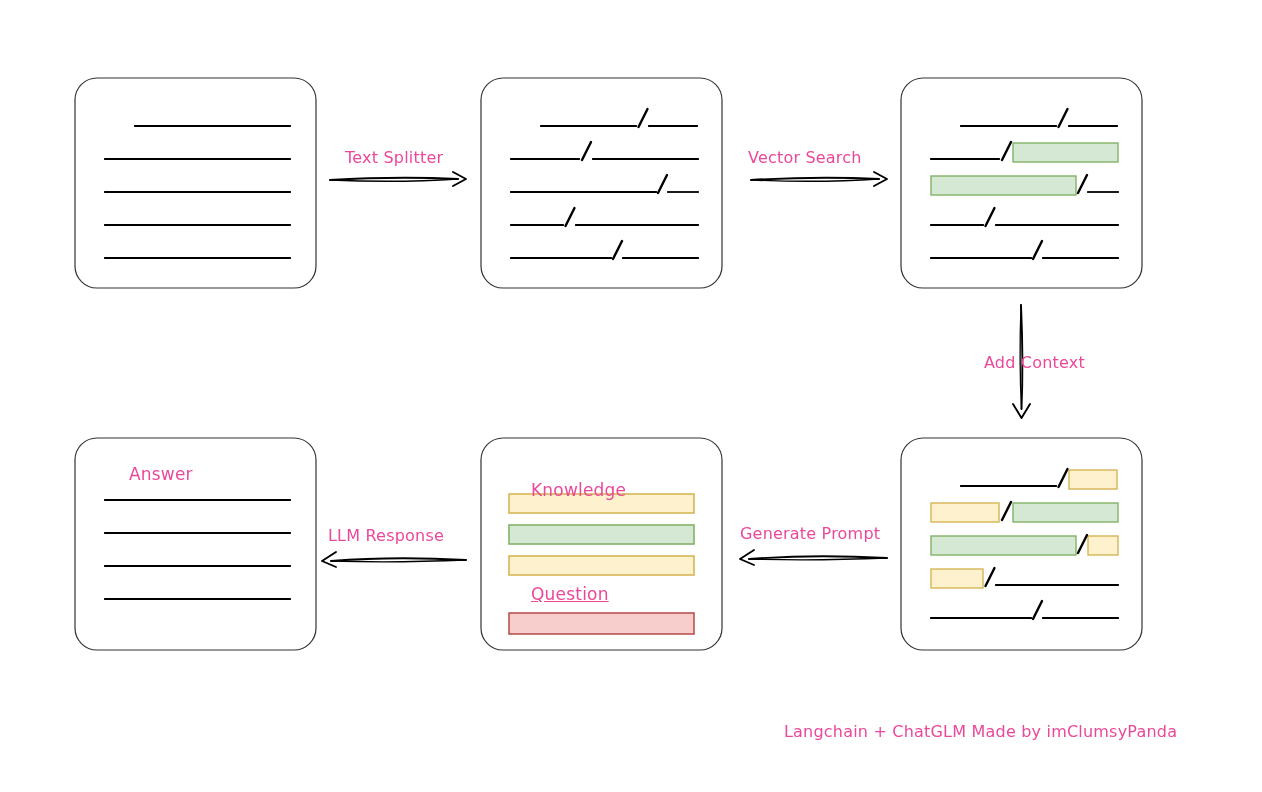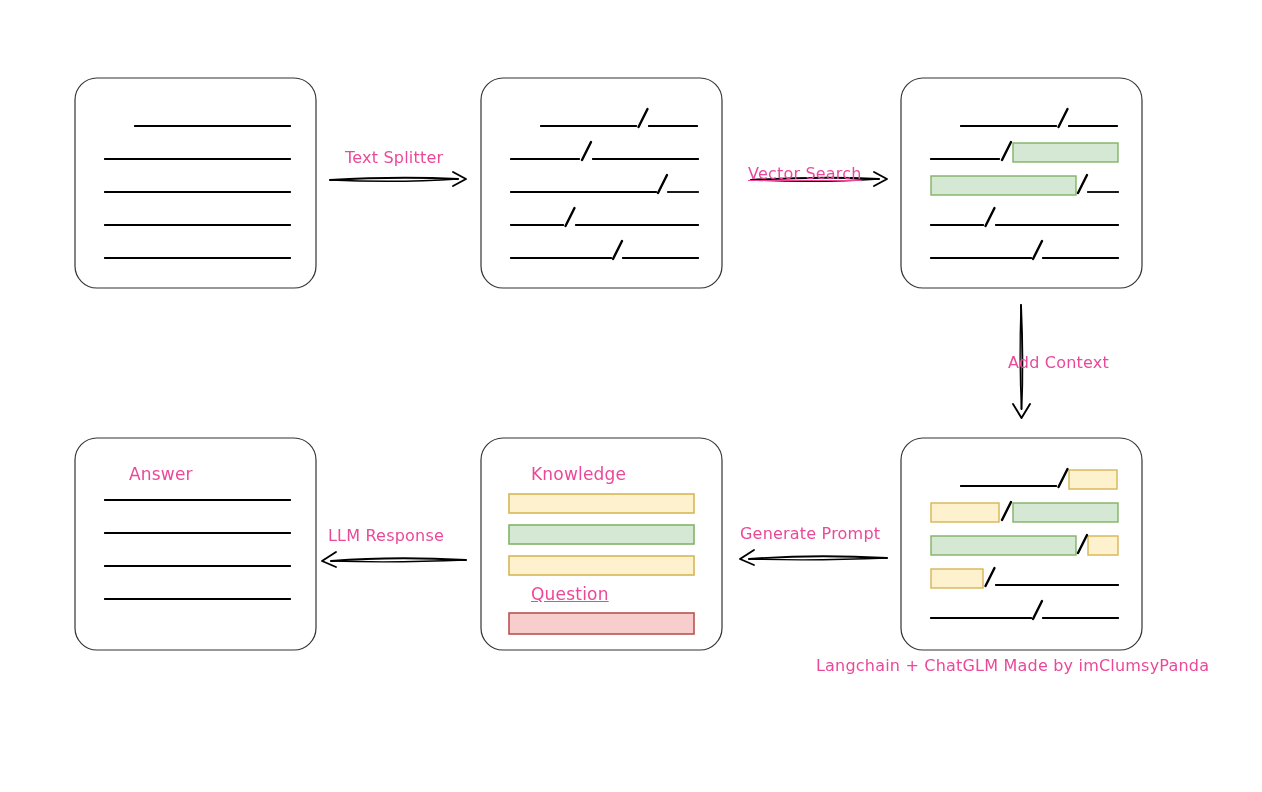--- a/index.html
+++ b/index.html
@@ -122,23 +122,23 @@
         <path d="M 887 558 Q 813.5 561 749 559" fill="none" stroke="#000000" stroke-width="1.3299999999999998" stroke-linecap="round"></path>
         <path d="M 754 550 L 740 559 L 754 565" fill="none" stroke="#000000" stroke-width="1.9" stroke-linejoin="round" stroke-linecap="round"></path>
       </g>
       <g>
         <path d="M 466 560 Q 394 556 331 561" fill="none" stroke="#000000" stroke-width="1.9" stroke-linecap="round"></path>
         <path d="M 466 560 Q 394 563 331 561" fill="none" stroke="#000000" stroke-width="1.3299999999999998" stroke-linecap="round"></path>
         <path d="M 336 552 L 322 561 L 336 567" fill="none" stroke="#000000" stroke-width="1.9" stroke-linejoin="round" stroke-linecap="round"></path>
       </g>
     </svg>
   <div id="label-layer">
-      <div class="lbl box-title" style="left: 507px; top: 464px;">Knowledge</div>
+      <div class="lbl box-title" style="left: 507px; top: 480px;">Knowledge</div>
       <div class="lbl box-title" style="left: 507px; top: 584px; text-decoration: underline;">Question</div>
       <div class="lbl box-title" style="left: 105px; top: 464px;">Answer</div>
       <div class="lbl arrow-label" style="left: 345px; top: 148px;">Text Splitter</div>
-      <div class="lbl arrow-label" style="left: 748px; top: 164px; text-decoration: underline;">Vector Search</div>
-      <div class="lbl arrow-label" style="left: 1008px; top: 353px;">Add Context</div>
+      <div class="lbl arrow-label" style="left: 748px; top: 148px;">Vector Search</div>
+      <div class="lbl arrow-label" style="left: 984px; top: 353px;">Add Context</div>
       <div class="lbl arrow-label" style="left: 740px; top: 524px;">Generate Prompt</div>
       <div class="lbl arrow-label" style="left: 328px; top: 526px; text-align: right;">LLM Response</div>
-      <div class="lbl credit" style="left: 784px; top: 656px; margin-left: 32px;">Langchain + ChatGLM Made by imClumsyPanda</div>
+      <div class="lbl credit" style="left: 784px; top: 722px;">Langchain + ChatGLM Made by imClumsyPanda</div>
     </div>
 </div>
 
 </body></html>

